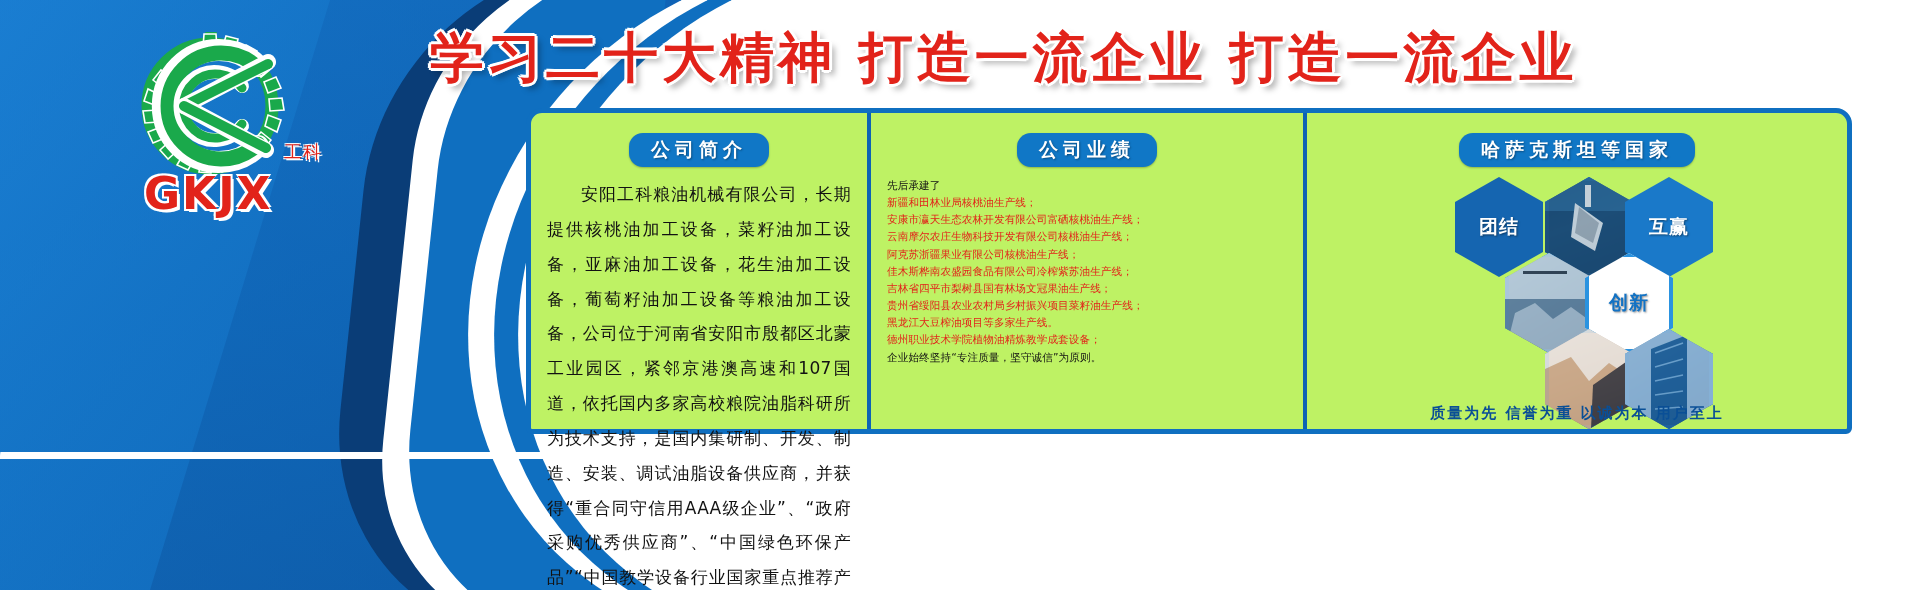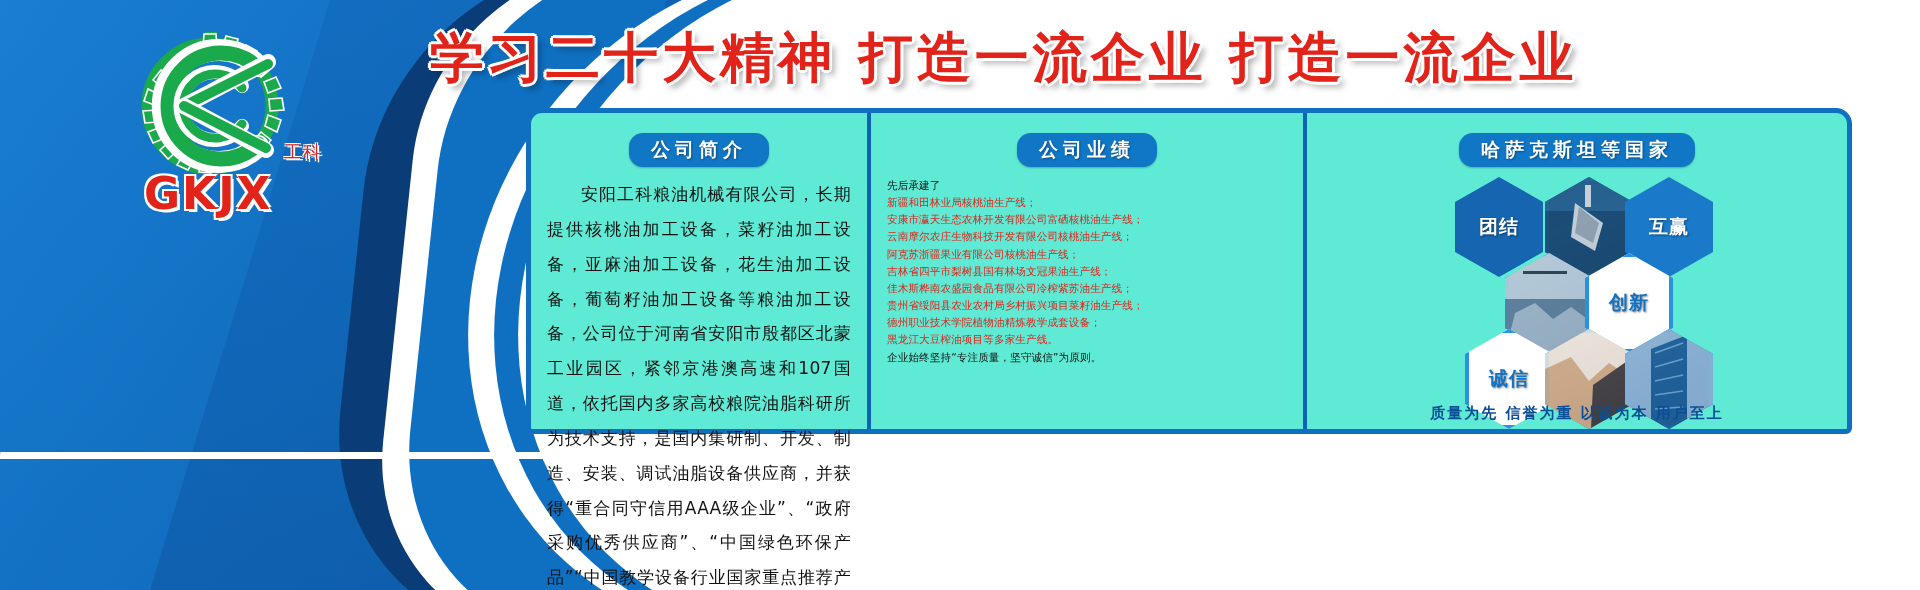--- a/index.html
+++ b/index.html
@@ -57,21 +57,21 @@
     white-space:nowrap;
     text-shadow:
       3px 0 0 #fff,-3px 0 0 #fff,0 3px 0 #fff,0 -3px 0 #fff,
       2px 2px 0 #fff,-2px 2px 0 #fff,2px -2px 0 #fff,-2px -2px 0 #fff,
       5px 5px 6px rgba(0,0,0,.35);
   }
 
   
   .board{
     position:absolute;left:526px;top:108px;width:1326px;height:326px;
-    background:#5eead4;border:5px solid #0f6fc0;border-radius:16px 16px 6px 6px;
+    background:#bef264;border:5px solid #0f6fc0;border-radius:16px 16px 6px 6px;
     box-sizing:border-box;display:flex;
   }
   .board-inner{position:absolute;inset:0;display:flex;}
   .panel{position:relative;box-sizing:border-box;padding:6px 16px 10px;}
   .panel.p1{width:336px;}
   .panel.p2{width:440px;border-left:4px solid #0d63b4;border-right:4px solid #0d63b4;}
   .panel.p3{width:540px;}
 
   .ptitle{
     margin:14px auto 10px;display:block;width:max-content;
@@ -198,25 +198,25 @@
       </div>
 
       <div class="panel p2">
         <div class="ptitle">公司业绩</div>
         <div class="perf">
           <span class="blk">先后承建了</span>
           <span class="red">新疆和田林业局核桃油生产线；</span>
           <span class="red">安康市瀛天生态农林开发有限公司富硒核桃油生产线；</span>
           <span class="red">云南摩尔农庄生物科技开发有限公司核桃油生产线；</span>
           <span class="red">阿克苏浙疆果业有限公司核桃油生产线；</span>
+          <span class="red">佳木斯桦南农盛园食品有限公司冷榨紫苏油生产线；</span>
           <span class="red">吉林省四平市梨树县国有林场文冠果油生产线；</span>
-          <span class="red">佳木斯桦南农盛园食品有限公司冷榨紫苏油生产线；</span>
           <span class="red">贵州省绥阳县农业农村局乡村振兴项目菜籽油生产线；</span>
+          <span class="red">黑龙江大豆榨油项目等多家生产线。</span>
           <span class="red">德州职业技术学院植物油精炼教学成套设备；</span>
-          <span class="red">黑龙江大豆榨油项目等多家生产线。</span>
           <span class="blk">企业始终坚持“专注质量，坚守诚信”为原则。</span>
         </div>
       </div>
 
       <div class="panel p3">
         <div class="ptitle">哈萨克斯坦等国家</div>
 
         <div class="hexwrap">
 
           <div class="hex solid-dark" style="left:132px;top:0;">
@@ -240,23 +240,20 @@
               <rect width="88" height="100" fill="#b9ccdb"></rect>
               <rect y="46" width="88" height="54" fill="#5c7f9c"></rect>
               <polygon points="10,60 30,50 48,66 66,54 88,70 88,100 0,100" fill="#9fb6c9"></polygon>
               <rect x="18" y="18" width="44" height="3" fill="#2a3b4c"></rect>
             </svg>
           </div>
           <div class="hex outline" style="left:262px;top:76px;">
             <span>创新</span>
           </div>
 
-          <div class="hex outline" style="left:142px;top:152px;">
-            <span>诚信</span>
-          </div>
           <div class="hex photo-shake" style="left:222px;top:152px;">
             <svg class="hexpic" viewBox="0 0 88 100" preserveAspectRatio="none">
               <rect width="88" height="100" fill="#e9e3dc"></rect>
               <polygon points="0,40 26,28 44,52 64,34 88,50 88,100 0,100" fill="#caa888"></polygon>
               <polygon points="48,56 88,28 88,100 46,100" fill="#3a3a42"></polygon>
             </svg>
           </div>
           <div class="hex photo-bldg" style="left:302px;top:152px;">
             <svg class="hexpic" viewBox="0 0 88 100" preserveAspectRatio="none">
               <rect width="88" height="100" fill="#8fb4d4"></rect>

